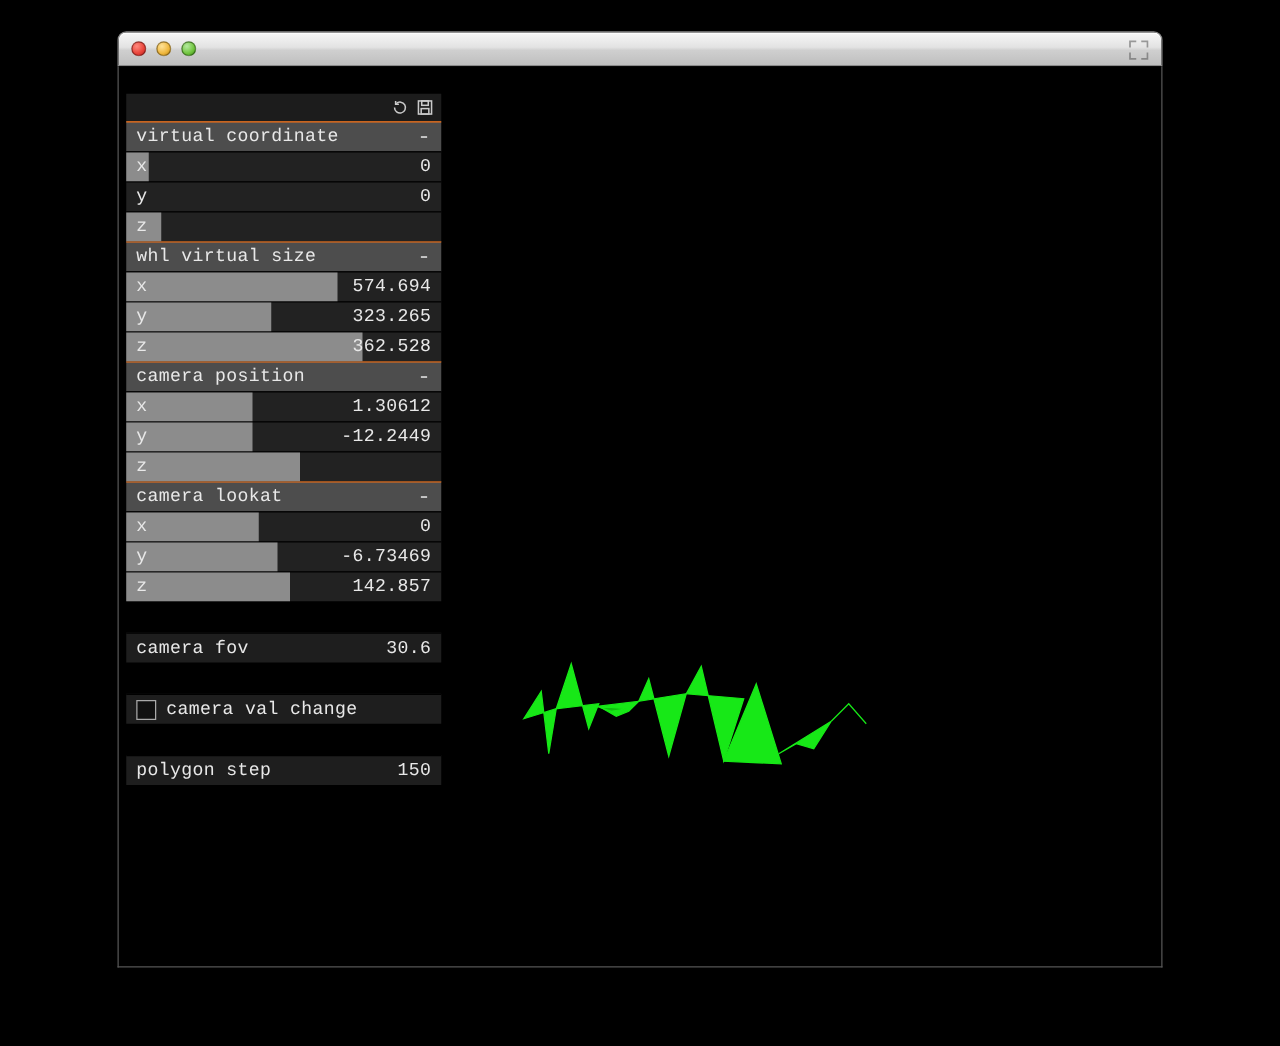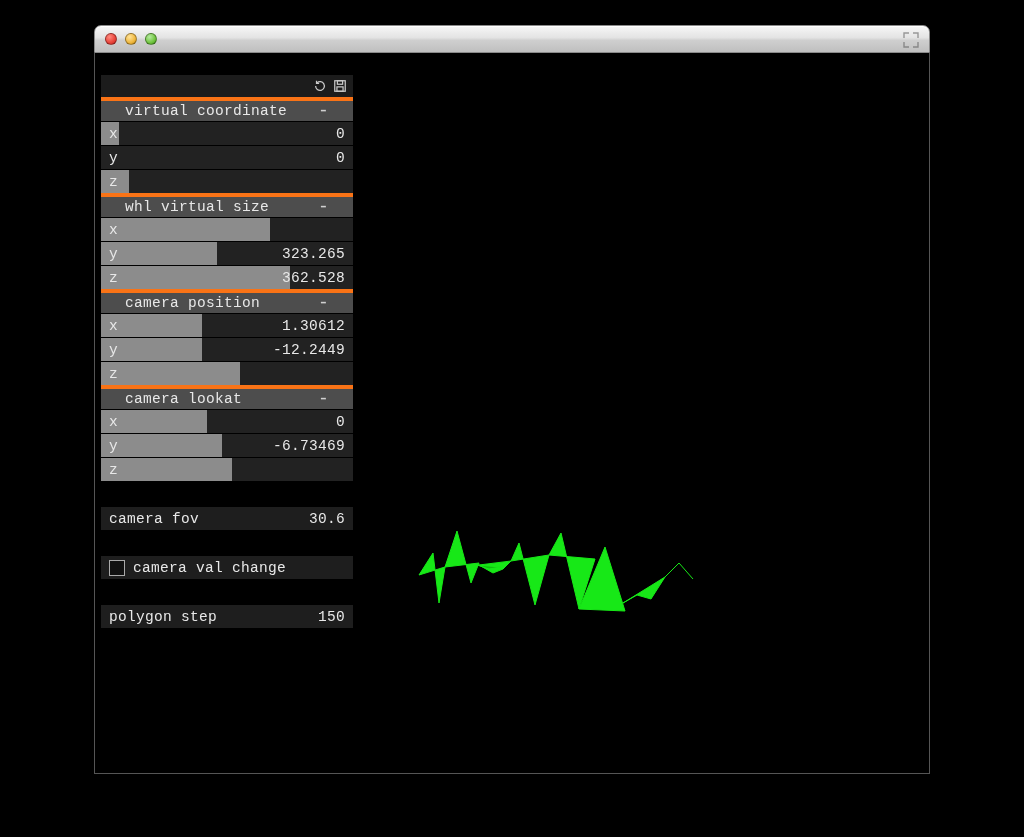--- a/index.html
+++ b/index.html
@@ -65,22 +65,22 @@
   }
   .panel-head span{ opacity:.9; cursor:pointer; }
   .icon-refresh, .icon-save {
     width:14px;height:14px; display:inline-block;
   }
   .icon-refresh svg, .icon-save svg{width:100%;height:100%;}
   .group-header {
     height:24px;
     background:#4d4d4d;
     display:flex; align-items:center; justify-content:space-between;
-    padding:0 24px;
-    border-top:4px solid #f97316;
+    padding:0 8px;
+    border-top:1px solid #f97316;
   }
   .group-header .collapse {
     font-size:18px; line-height:14px; opacity:.85; cursor:pointer;
   }
   .row {
     height:24px;
     background:#222;
     display:flex; align-items:center;
     border-top:1px solid #000;
     position:relative;
@@ -170,20 +170,21 @@
           <div class="fill" style="width: 11%;"></div>
           <span class="label">z</span>
         </div>
         <div class="group-header">
           <span>whl virtual size</span>
           <span class="collapse">-</span>
         </div>
         <div class="row">
           <div class="fill" style="width: 67%;"></div>
           <span class="label">x</span>
+          <span class="value">574.694</span>
         </div>
         <div class="row">
           <div class="fill" style="width: 46%;"></div>
           <span class="label">y</span>
           <span class="value">323.265</span>
         </div>
         <div class="row">
           <div class="fill" style="width: 75%;"></div>
           <span class="label">z</span>
           <span class="value">362.528</span>
@@ -216,20 +217,21 @@
           <span class="value">0</span>
         </div>
         <div class="row">
           <div class="fill" style="width: 48%;"></div>
           <span class="label">y</span>
           <span class="value">-6.73469</span>
         </div>
         <div class="row">
           <div class="fill" style="width: 52%;"></div>
           <span class="label">z</span>
+          <span class="value">142.857</span>
         </div>
       </div>
 
     <div class="row plain">
       <span class="label">camera fov</span>
       <span class="value">30.6</span>
     </div>
     <div class="row plain check">
       <span class="checkbox"></span>
       <span class="label">camera val change</span>

